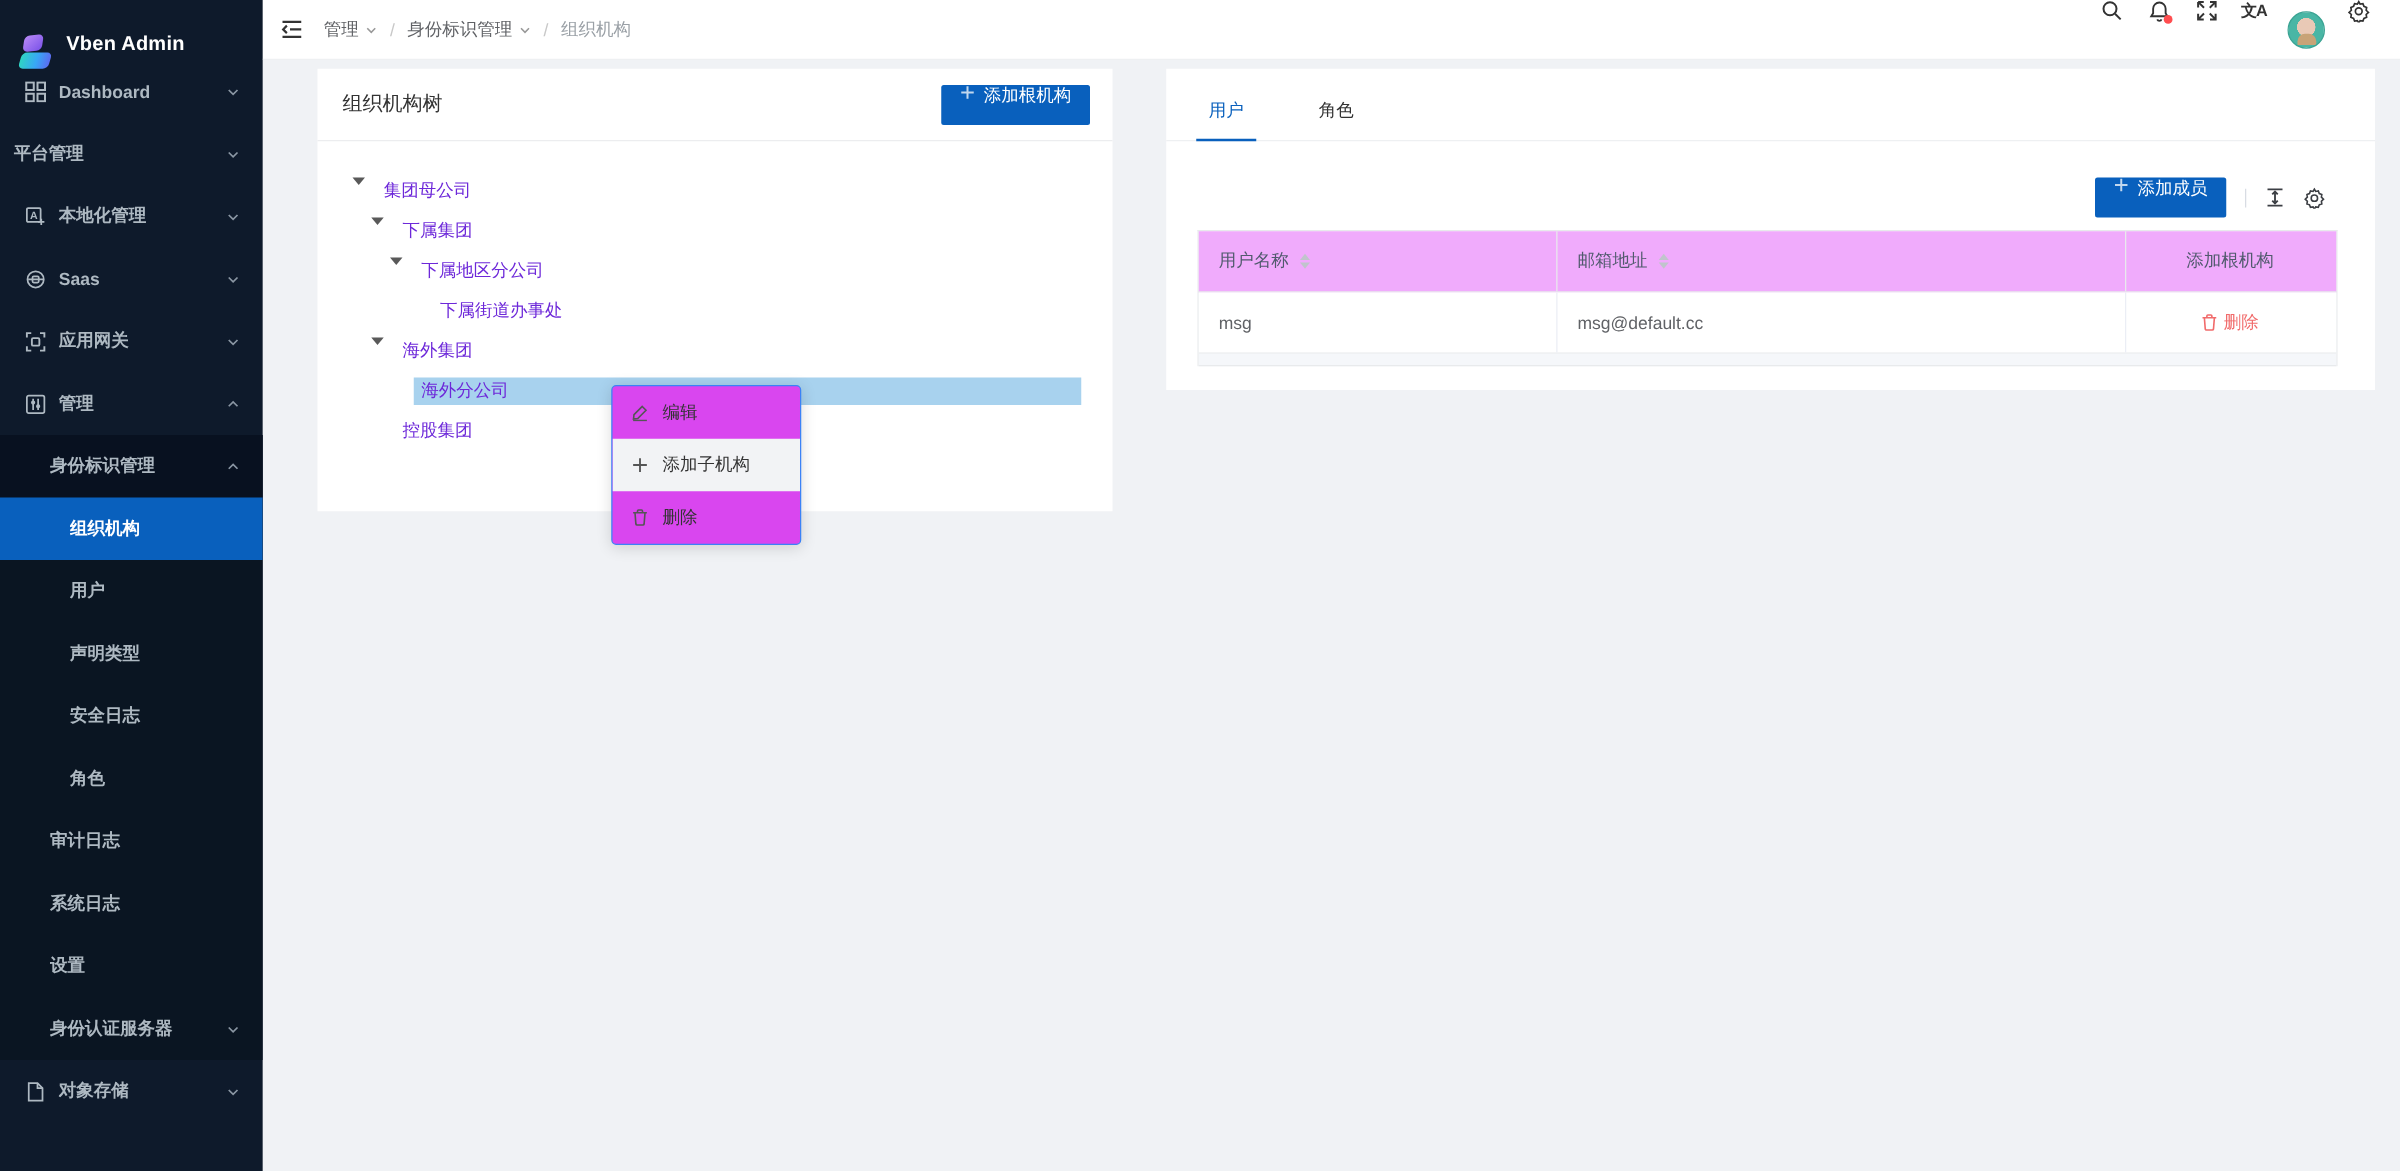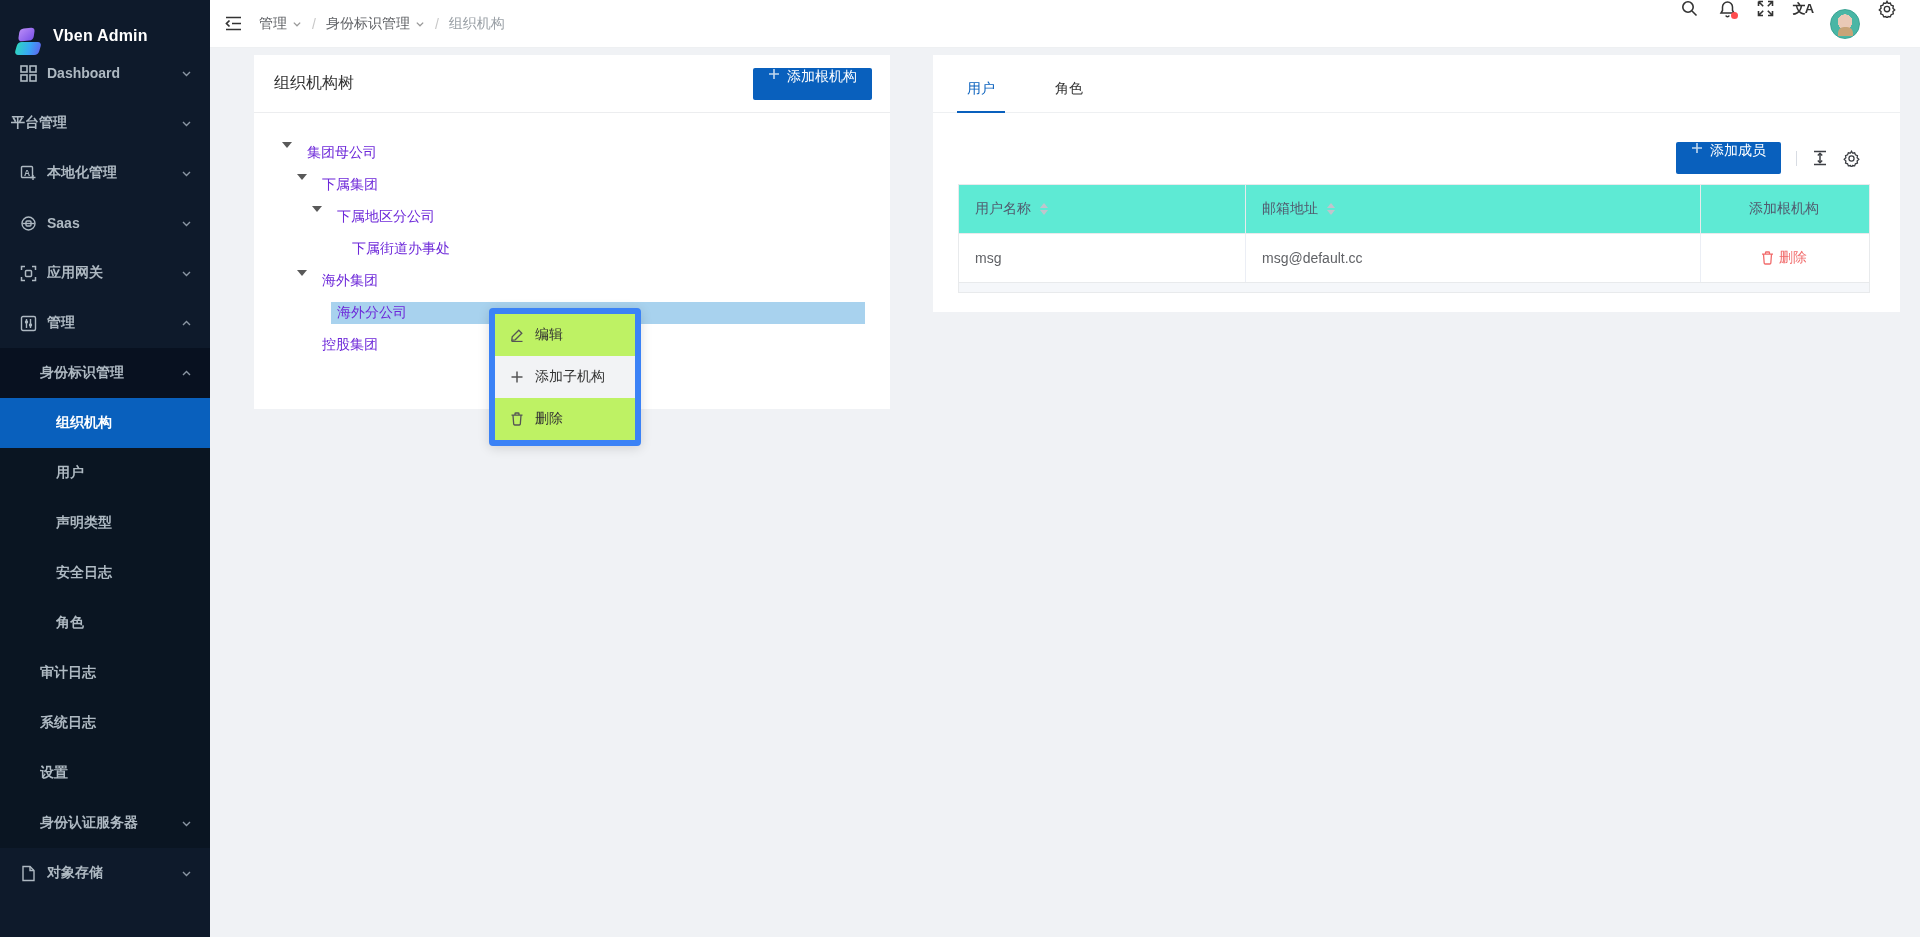--- a/index.html
+++ b/index.html
@@ -69,22 +69,22 @@
   .tree { padding:29px 25px 0 25px; }
   .trow { height:26px; margin-bottom:6px; display:flex; align-items:flex-start; color:#6d28d9; cursor:pointer; }
   .ind0 { padding-left:0; } .ind1 { padding-left:15px; } .ind2 { padding-left:30px; } .ind3 { padding-left:45px; }
   .tsw { width:22px; flex:none; display:flex; align-items:center; }
   .tri { width:0; height:0; border-left:5px solid transparent; border-right:5px solid transparent;
          border-top:6px solid #595959; margin-left:3px; }
   .tlabel { padding:2px 6px; white-space:nowrap; }
   .trow.selected .tlabel { background:#a8d2ee; flex:1; }
 
   
-  .ctx-menu { position:fixed; left:489px; top:308px; width:152px; background:#bef264; z-index:40;
-              border:6px solid #3b82f6; border-radius:4px; overflow:hidden;
+  .ctx-menu { position:fixed; left:489px; top:308px; width:152px; background:#d946ef; z-index:40;
+              border:1px solid #3b82f6; border-radius:4px; overflow:hidden;
               box-shadow:0 2px 12px rgba(0,0,0,.14);font-family:Liberation Serif, serif; }
   .cm-item { height:42px; display:flex; align-items:center; gap:11px; padding:0 15px;
              color:#333; cursor:pointer; }
   .cm-item .cicon { display:flex; color:#555; }
   .cm-item.hovered { background:#f2f3f5; }
 
   
   .tabs { height:58px; display:flex; align-items:flex-end; gap:40px; padding:0 24px;
           border-bottom:1px solid #eef0f2; }
   .tab { padding:0 10px 13px 10px; color:#333; cursor:pointer; border-bottom:2px solid transparent;
@@ -93,21 +93,21 @@
   .toolbar { display:flex; align-items:center; justify-content:flex-end; gap:15px;
              height:32px; margin:29px 40px 0 0; }
   .tb-divider { width:1px; height:15px; background:#d8dce3; }
   .tb-icon { display:flex; color:#3c3f44; cursor:pointer; }
 
   .utable { margin:10px 25px 0 25px; width:912px; border:1px solid #e8eaec; border-bottom:none;
             font-size:14px; }
   .tr { display:flex; }
   .cell { padding:0 16px; display:flex; align-items:center; height:48px; }
   .c1 { width:287px; } .c2 { width:455px; } .c3 { width:166px; justify-content:center; padding:0 8px; }
-  .thead { background:#5eead4; color:#515a6e; border-bottom:1px solid #e8eaec; }
+  .thead { background:#f0abfc; color:#515a6e; border-bottom:1px solid #e8eaec; }
   .thead .cell { border-right:1px solid #e8eaec; cursor:pointer; }
   .thead .cell:last-child { border-right:none; cursor:default; }
   .tbody { background:#fff; color:#606266; border-bottom:1px solid #e8eaec; }
   .tbody .cell { border-right:1px solid #ebeef5; }
   .tbody .cell:last-child { border-right:none; }
   .tfoot-strip { height:10px; background:#f5f7fa; border-bottom:1px solid #e8eaec; }
 
   .sorter { display:inline-flex; flex-direction:column; gap:2px; margin-left:9px; }
   .sorter i { width:0; height:0; border-left:4px solid transparent; border-right:4px solid transparent; }
   .sorter .s-up { border-bottom:5px solid #c0c4cc; }

